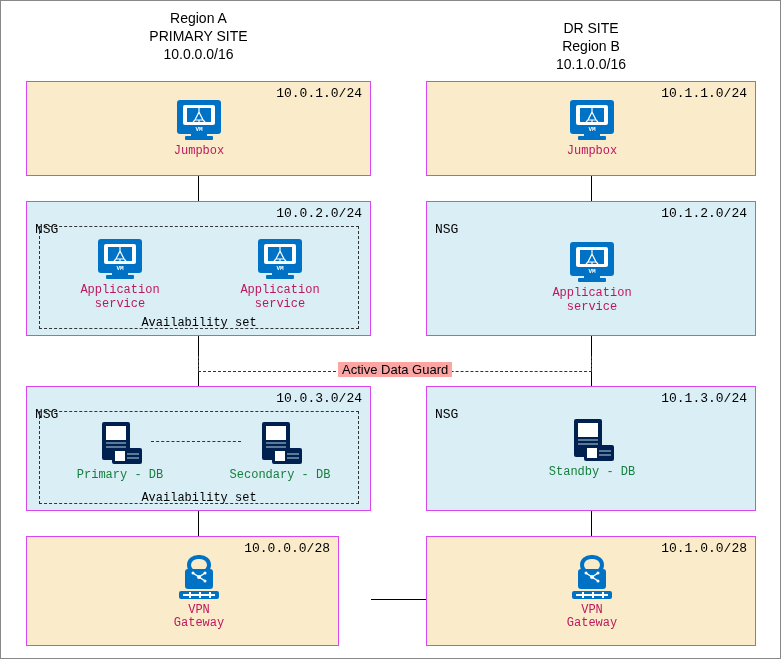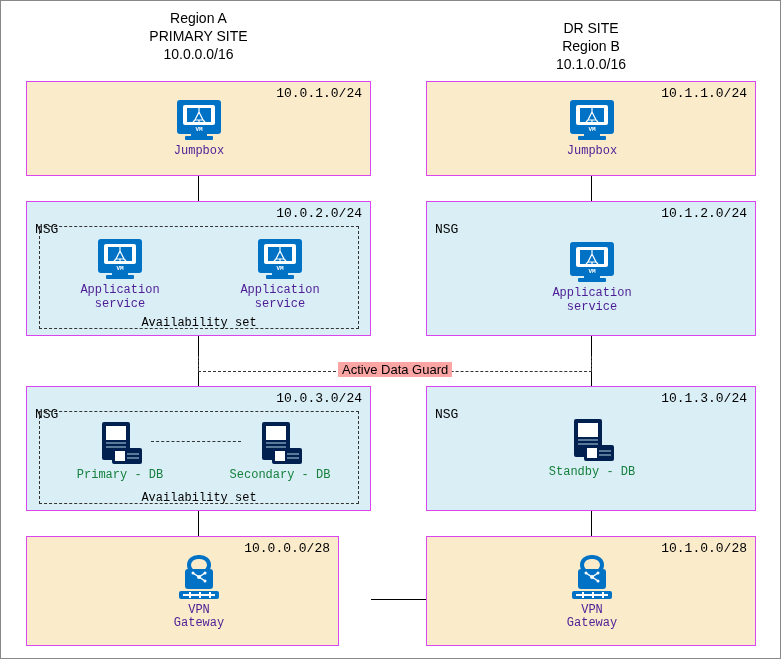--- a/index.html
+++ b/index.html
@@ -7,21 +7,21 @@
   .canvas { position: relative; width: 781px; height: 659px; border: 1px solid #888; }
   .header { position: absolute; text-align: center; font-size: 14px; line-height: 1.3; }
   .box { position: absolute; border: 1px solid #d946ef; font-family: Liberation Mono, monospace; }
   .tan { background: #faebcb; }
   .blue { background: #daeef5; }
   .cidr { position: absolute; top: 4px; right: 8px; font-size: 13px; }
   .nsg { position: absolute; top: 20px; left: 8px; font-size: 13px; }
   .avset { position: absolute; border: 1.5px dashed #333; }
   .avset-label { position: absolute; bottom: -2px; left: 50%; transform: translateX(-50%); font-size: 12px; background: transparent; }
   .node { position: absolute; width: 120px; display: flex; flex-direction: column; align-items: center; }
-  .node-label { color: #4c1d95; font-size: 12px; text-align: center; line-height: 1.2; margin-top: 2px; }
+  .node-label { color: #be185d; font-size: 12px; text-align: center; line-height: 1.2; margin-top: 2px; }
   .node-label.dark { color: #15803d; }
   .conn { position: absolute; background: #000; }
   .conn-v { width: 1px; }
   .conn-h { height: 1px; }
   .dash-h { position: absolute; border-top: 1.5px dashed #333; height: 0; }
   .dash-v { position: absolute; border-left: 1.5px dashed #333; width: 0; }
   .adg-label { position: absolute; background: #fca5a5; font-size: 13px; padding: 0 4px; }
   svg { display: block; }
 </style>
 </head>

